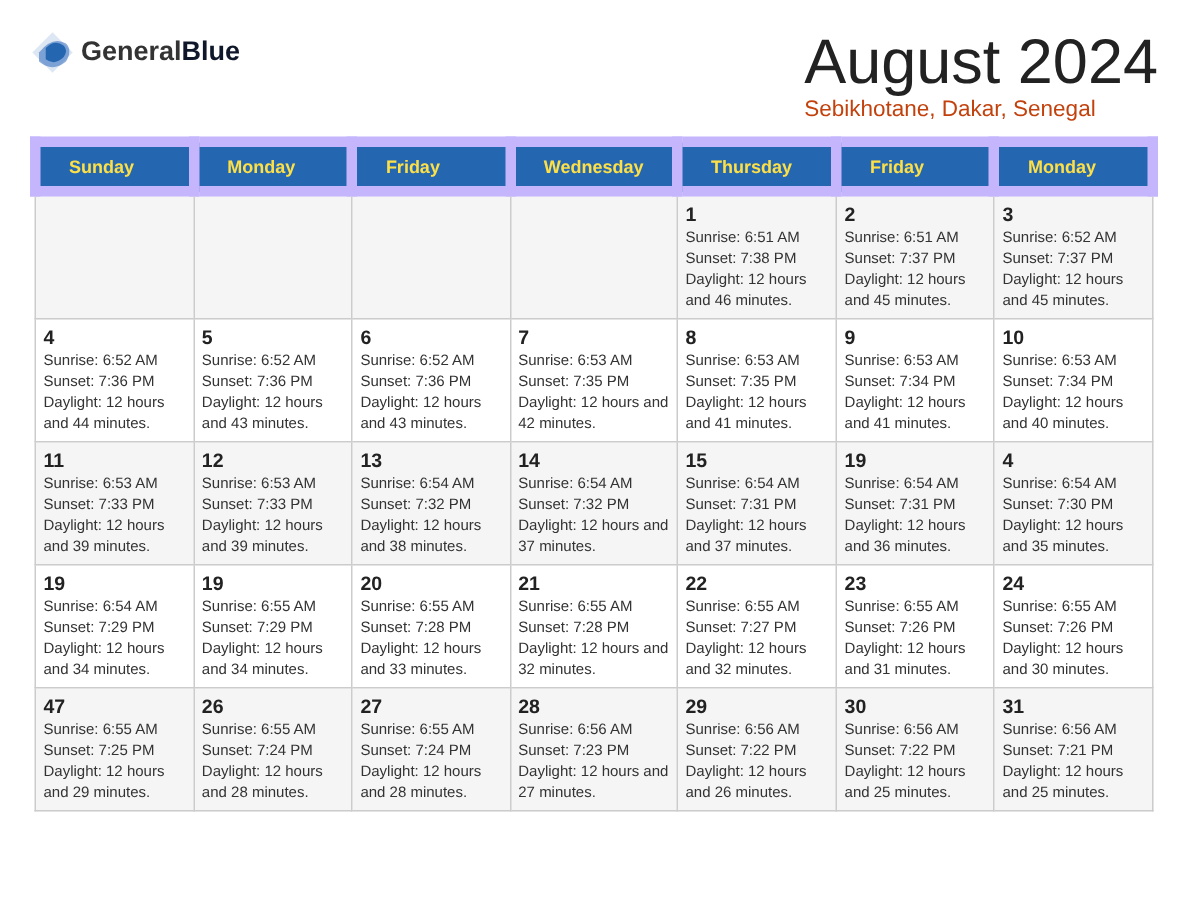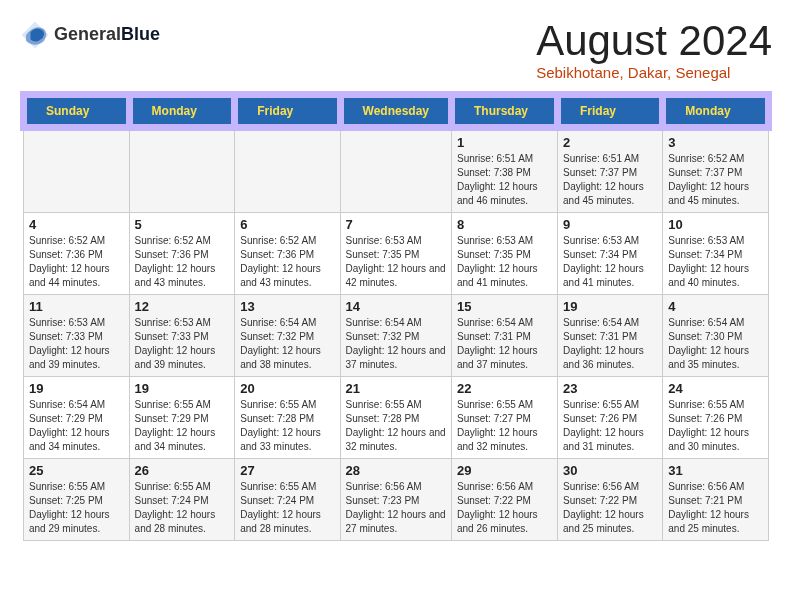--- a/index.html
+++ b/index.html
@@ -278,21 +278,21 @@
         </td>
         <td>
           <span class="day-num">24</span>
           <div class="day-info" style="white-space: pre-line;">Sunrise: 6:55 AM
 Sunset: 7:26 PM
 Daylight: 12 hours and 30 minutes.</div>
         </td>
       </tr>
       <tr>
         <td>
-          <span class="day-num">25</span>
+          <span class="day-num">47</span>
           <div class="day-info" style="white-space: pre-line;">Sunrise: 6:55 AM
 Sunset: 7:25 PM
 Daylight: 12 hours and 29 minutes.</div>
         </td>
         <td>
           <span class="day-num">26</span>
           <div class="day-info" style="white-space: pre-line;">Sunrise: 6:55 AM
 Sunset: 7:24 PM
 Daylight: 12 hours and 28 minutes.</div>
         </td>

